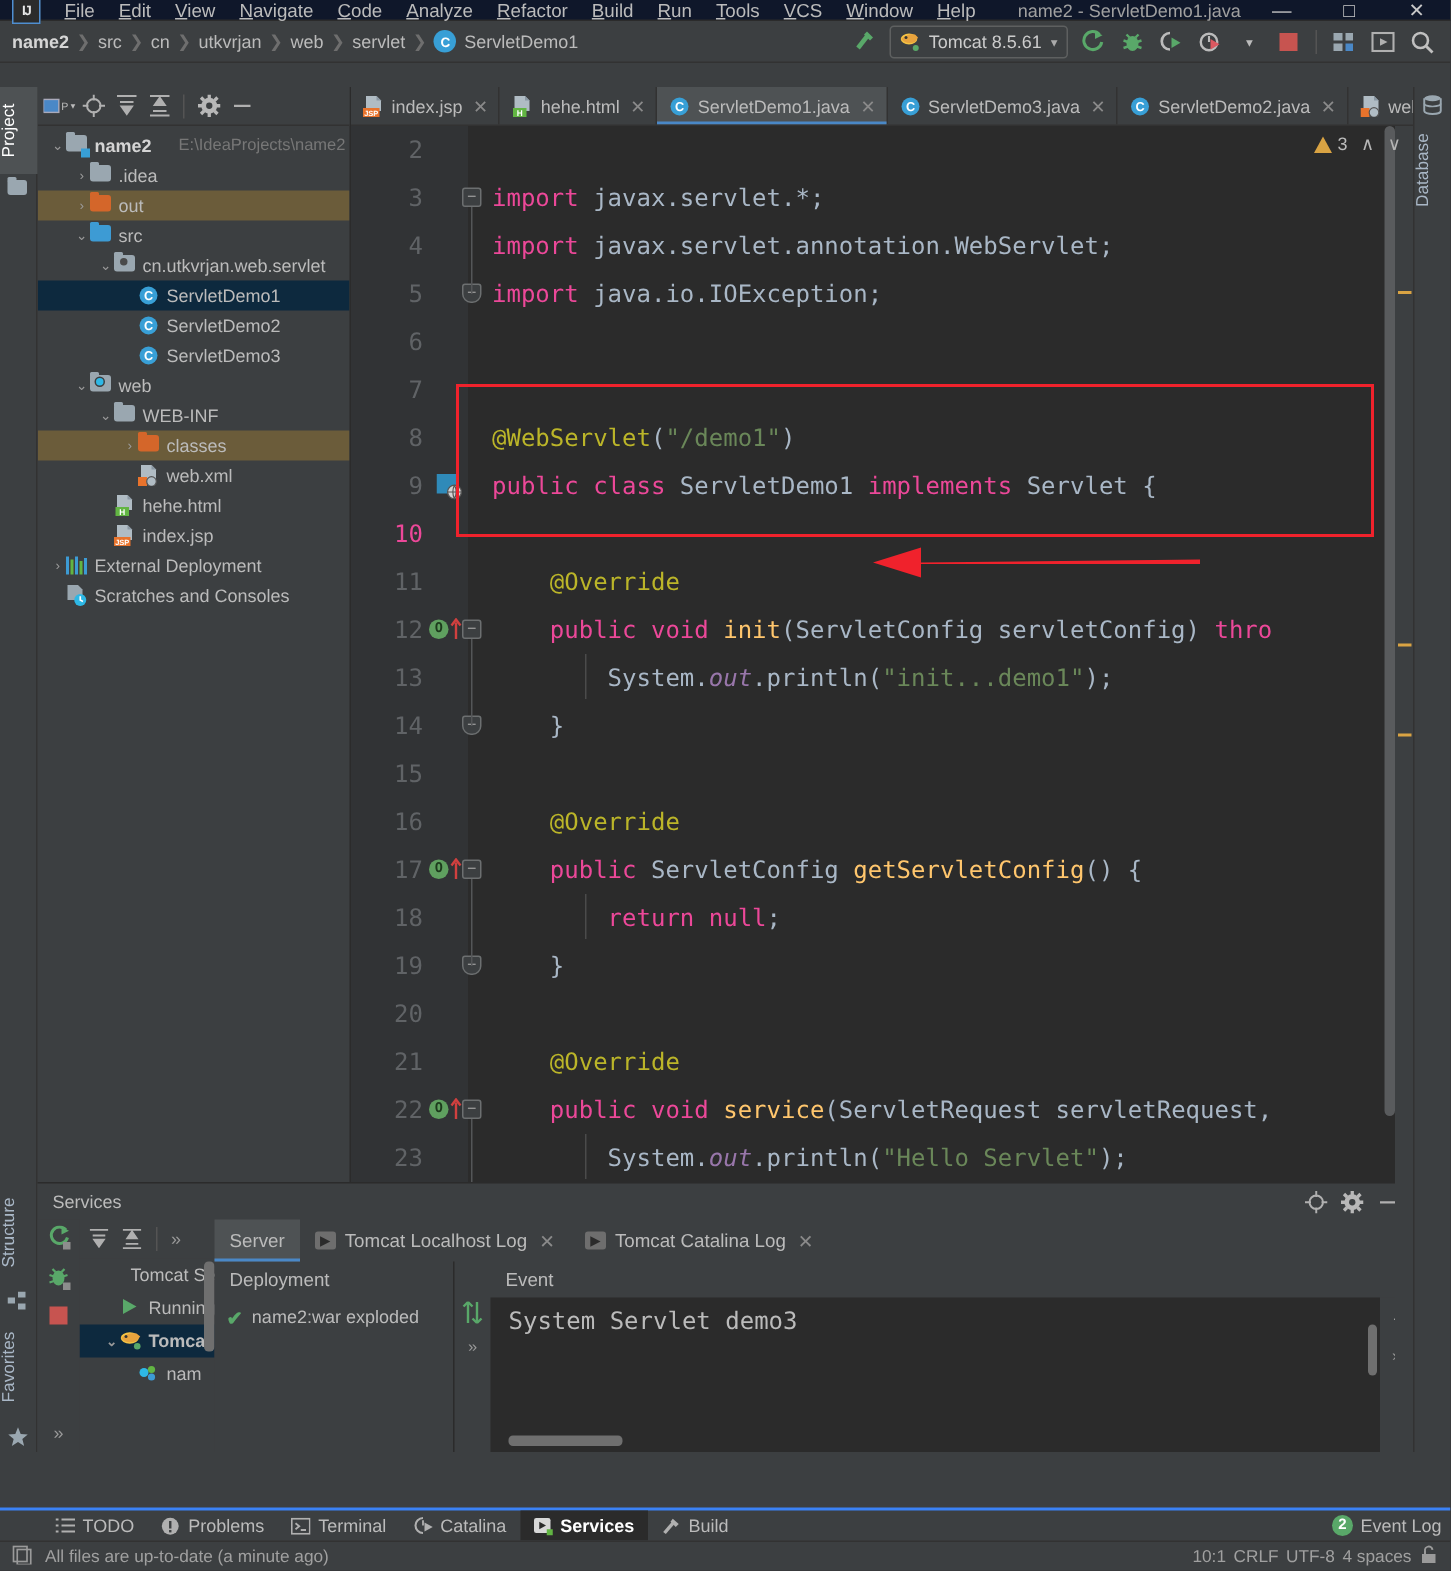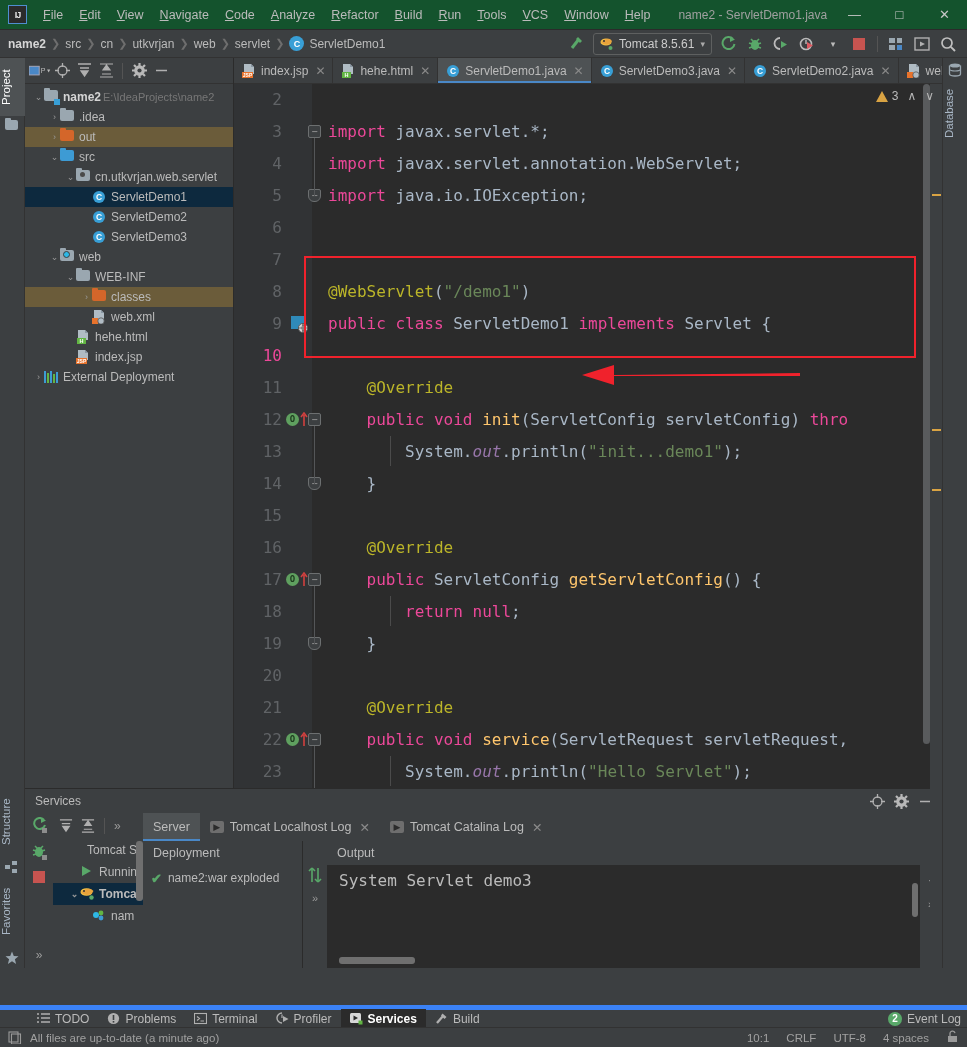--- a/index.html
+++ b/index.html
@@ -8,21 +8,21 @@
     background: #3c3f41;
     font-family: "Liberation Sans", sans-serif;
     font-size: 12px;
     color: #bbbbbb;
     overflow: hidden;
   }
   #app { position: relative; width: 967px; height: 1047px; }
 
   
   .titlebar {
-    height: 30px; background: #14532d;
+    height: 14px; background: #0f172a;
     display: flex; align-items: center;
     border-bottom: 1px solid #2b2b2b;
   }
   .ij-logo {
     width: 19px; height: 19px; margin: 0 8px 0 8px;
     border: 1px solid #4f8ed0; background: #2b2b2b;
     display: flex; align-items: center; justify-content: center;
     font-size: 9px; font-weight: bold; color: #e8e8e8;
     letter-spacing: -1px;
   }
@@ -103,21 +103,21 @@
     padding-right: 4px; cursor: default;
   }
   .tnode.sel-blue { background: #0d293e; }
   .tnode.sel-olive { background: #6b5c3a; }
   .arrow {
     width: 11px; height: 11px; display: inline-flex; align-items: center;
     justify-content: center; color: #9a9a9a; font-size: 9px; flex: 0 0 11px;
   }
   .tlabel { margin-left: 4px; color: #bbbbbb; }
   .tlabel.bold { font-weight: bold; color: #d4d4d4; }
-  .tpath { margin-left: 2px; color: #777777; font-size: 11px; }
+  .tpath { margin-left: 18px; color: #777777; font-size: 11px; }
   .ficon { width: 15px; height: 14px; flex: 0 0 15px; position: relative; }
 
   
   .fold { width: 14px; height: 11px; border-radius: 1px 2px 2px 2px; position: relative; }
   .fold::before {
     content: ''; position: absolute; top: -2.5px; left: 0;
     width: 6px; height: 3px; border-radius: 1px 1px 0 0; background: inherit;
   }
 
   
@@ -257,41 +257,41 @@
   }
   .out-rbar {
     width: 22px; flex: 0 0 22px; background: #3c3f41; display: flex;
     flex-direction: column; align-items: center; padding-top: 8px; gap: 8px;
   }
 
   
   .toolwins {
     position: absolute; left: 0; right: 0; bottom: 20px; height: 22px;
     background: #3c3f41; display: flex; align-items: center;
-    padding-left: 28px; border-top: 5px solid #3b82f6;
+    padding-left: 28px; border-top: 2px solid #3b82f6;
   }
   .twin {
     display: flex; align-items: center; padding: 3px 9px; font-size: 12px;
     color: #bbbbbb; white-space: nowrap;
   }
   .twin.active { background: #2b2b2b; color: #ffffff; font-weight: bold; }
   .twin .ic { margin-right: 5px; display: inline-flex; }
   .twright { margin-left: auto; display: flex; align-items: center; padding-right: 6px; }
   .badge-grn {
     width: 14px; height: 14px; border-radius: 50%; background: #59a869;
     color: #ffffff; font-size: 10px; font-weight: bold; line-height: 14px;
     text-align: center; margin-right: 5px;
   }
   .statusbar {
     position: absolute; left: 0; right: 0; bottom: 0; height: 20px;
     background: #3c3f41; display: flex; align-items: center;
     padding-left: 8px; font-size: 11.5px; color: #a0a0a0;
     border-top: 1px solid #323232;
   }
-  .sb-right { margin-left: auto; display: flex; align-items: center; gap: 17px; padding-right: 8px; }
+  .sb-right { margin-left: auto; display: flex; align-items: center; gap: 5px; padding-right: 8px; }
 </style>
 </head>
 <body>
 
 <div id="app">
 
   <div class="titlebar">
     <div class="ij-logo">IJ</div>
     <div class="menu" id="menu-root">
         <div class="menu-item"><u>F</u>ile</div>
@@ -589,20 +589,29 @@
           <div class="tnode" style="padding-left: 8px;">
             <span class="arrow">›</span>
             <span class="ficon"><svg width="14" height="14" viewBox="0 0 14 14">
                 <rect x="0" y="1" width="2" height="12" fill="#3d9bd4"></rect>
                 <rect x="3" y="3" width="2" height="10" fill="#62b543"></rect>
                 <rect x="6" y="1" width="2" height="12" fill="#3d9bd4"></rect>
                 <rect x="9" y="4" width="2" height="9" fill="#62b543"></rect>
                 <rect x="12" y="2" width="2" height="11" fill="#3d9bd4"></rect>
               </svg></span>
             <span class="tlabel">External Deployment</span>
+          </div>
+          <div class="tnode" style="padding-left: 8px;">
+            <span class="arrow"></span>
+            <span class="ficon"><svg width="14" height="14" viewBox="0 0 14 14">
+                <path d="M1 0 H8 L11 3 V10 H1 Z" fill="#9aa7b0"></path>
+                <circle cx="9.5" cy="10" r="4" fill="#2eb8e6"></circle>
+                <path d="M9.5 7.5 V10 L11.3 11" stroke="#fff" stroke-width="1.1" fill="none"></path>
+              </svg></span>
+            <span class="tlabel">Scratches and Consoles</span>
           </div>
         </div>
     </div>
 
     <div class="editor-col">
       <div class="tabsbar" id="editor-tabs">
           <div class="etab">
             <span class="tabicon"><svg width="14" height="14" viewBox="0 0 14 14">
                 <path d="M2 0 H9 L12 3 V10 H2 Z" fill="#b0bcc4"></path>
                 <path d="M9 0 L12 3 H9 Z" fill="#8a98a3"></path>
@@ -882,21 +891,21 @@
           <div style="width:24px;flex:0 0 24px;display:flex;flex-direction:column;align-items:center;padding-top:26px;">
             <div>
               <svg width="16" height="16" viewBox="0 0 16 16">
                   <path d="M5 1 L5 15 M11 1 L11 15" stroke="#59a869" stroke-width="1.6"></path>
                   <path d="M5 1 L2 4 M5 1 L8 4 M11 15 L8 12 M11 15 L14 12" stroke="#59a869" stroke-width="1.6" fill="none"></path>
                 </svg>
             </div>
             <div style="color:#9a9a9a;font-size:11px;margin-top:6px;">»</div>
           </div>
           <div class="out-col">
-            <div class="col-head">Output</div>
+            <div class="col-head">Event</div>
             <div style="display:flex;flex:1;min-height:0;">
               <div class="out-console">
                 <div>System Servlet demo3</div>
                 <div style="position:absolute;left:12px;bottom:4px;width:76px;height:7px;background:#6f6f6f;border-radius:3px;"></div>
                 <div style="position:absolute;right:2px;top:18px;width:6px;height:34px;background:#6f6f6f;border-radius:3px;"></div>
               </div>
               <div class="out-rbar">
                 <div style="color:#bbbbbb;font-size:15px;">↑</div>
                 <div style="color:#9a9a9a;font-size:11px;">»</div>
               </div>
@@ -936,21 +945,21 @@
         <span>Terminal</span>
       </div>
       <div class="twin">
         <span class="ic">
           <svg width="13" height="13" viewBox="0 0 13 13">
             <path d="M6 1 A5 5 0 1 0 6 11" stroke="#b0b0b0" stroke-width="1.4" fill="none"></path>
             <path d="M6 6 V2.5" stroke="#b0b0b0" stroke-width="1.2"></path>
             <path d="M7 4 L12.5 7 L7 10 Z" fill="#b0b0b0"></path>
           </svg>
         </span>
-        <span>Profiler</span>
+        <span>Catalina</span>
       </div>
       <div class="twin active">
         <span class="ic">
           <svg width="13" height="13" viewBox="0 0 13 13">
             <rect x="0" y="1" width="11" height="10" rx="1.5" fill="#d8d8d8"></rect>
             <path d="M3.5 3.5 L8 6 L3.5 8.5 Z" fill="#2b2b2b"></path>
             <rect x="8.5" y="8.5" width="4" height="4" fill="#62b543"></rect>
           </svg>
         </span>
         <span>Services</span>

